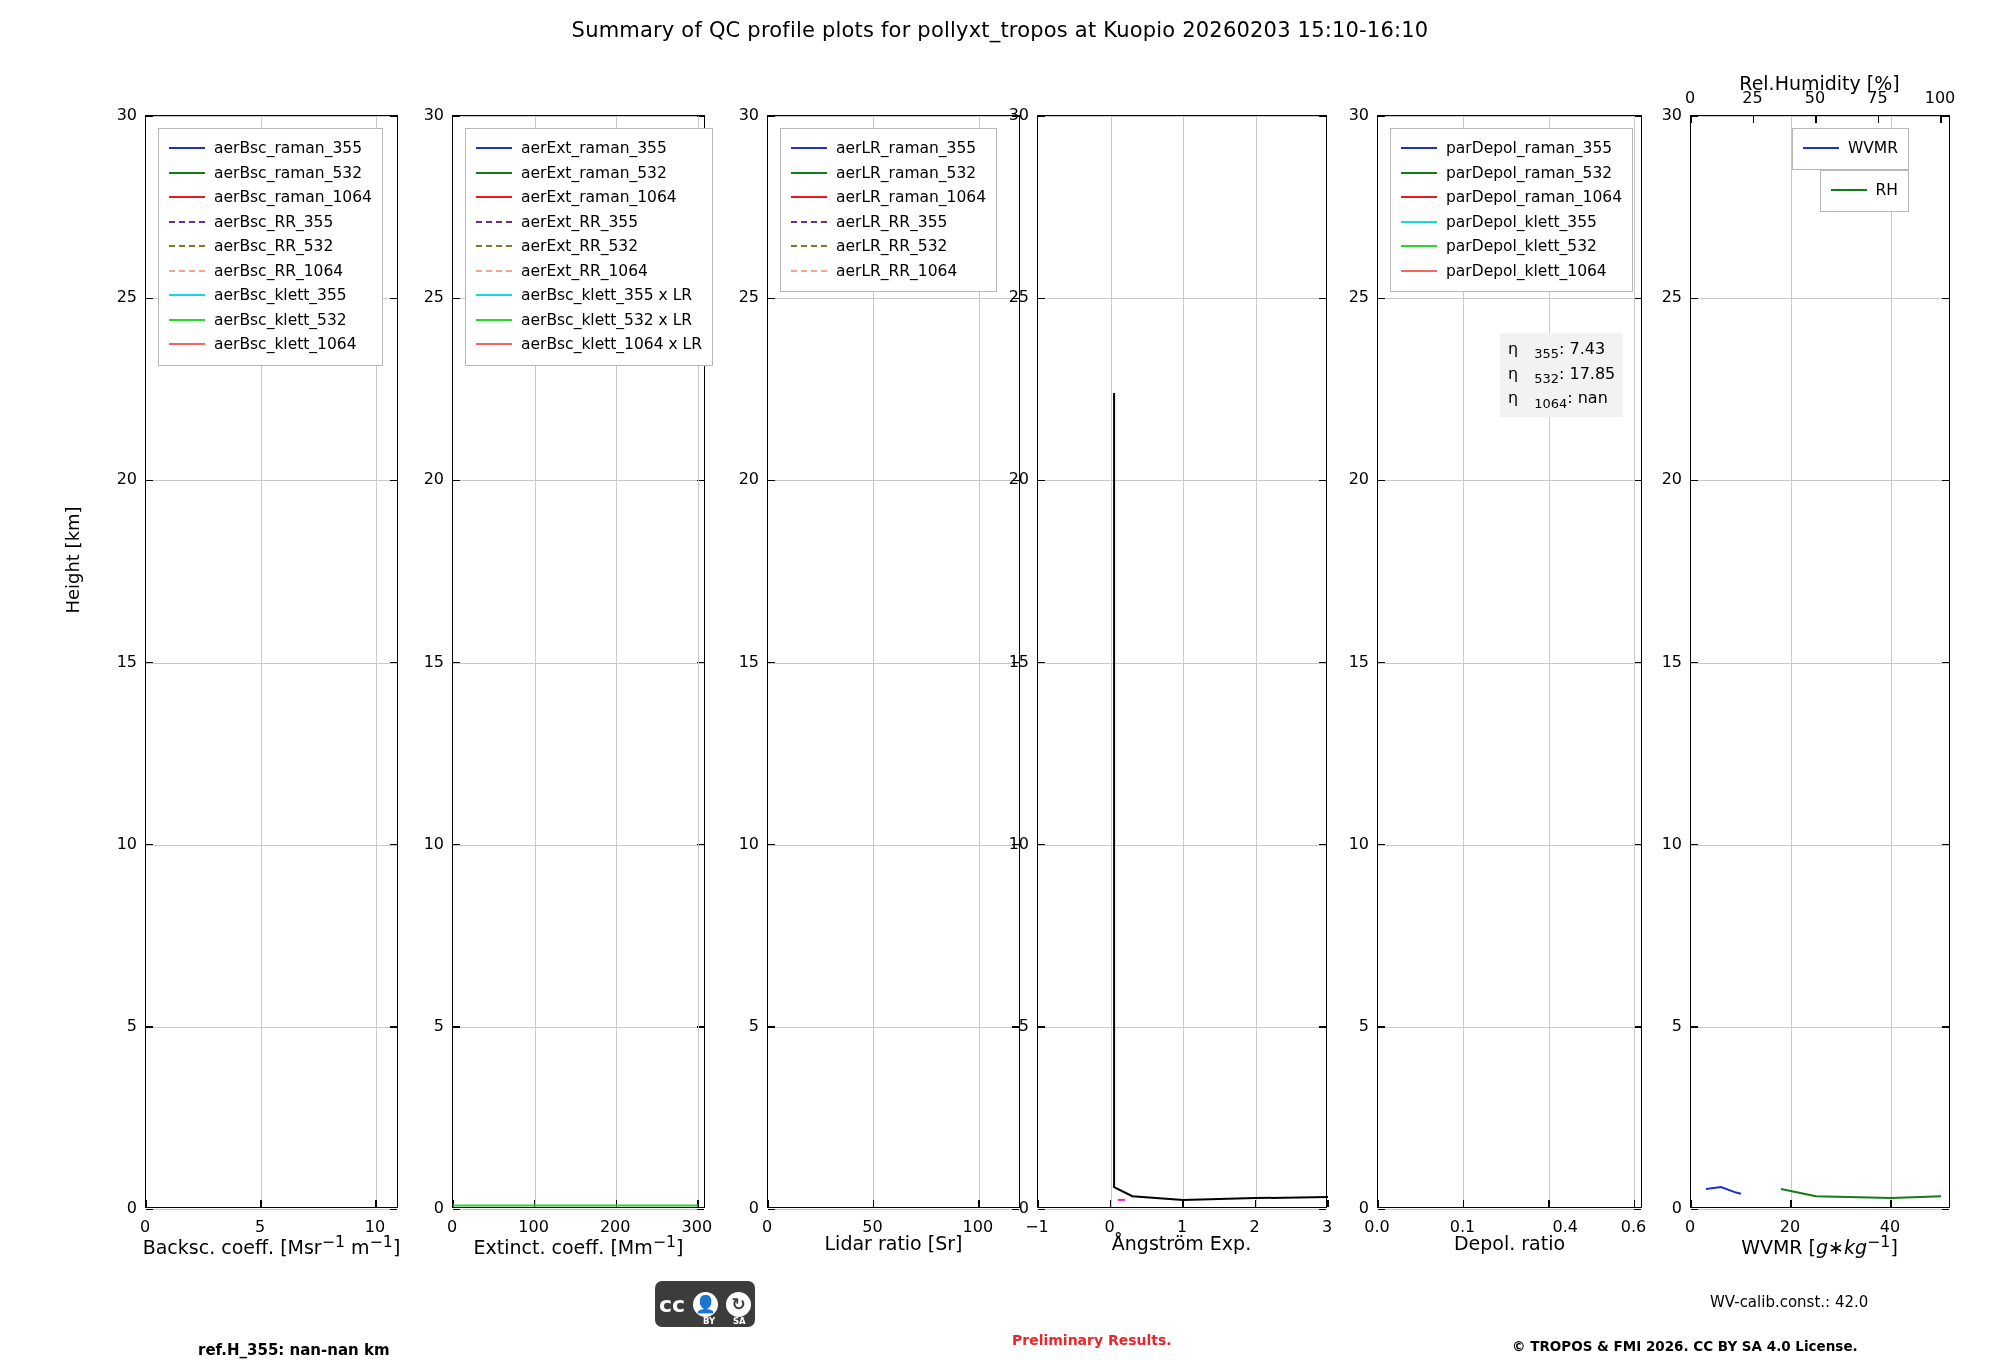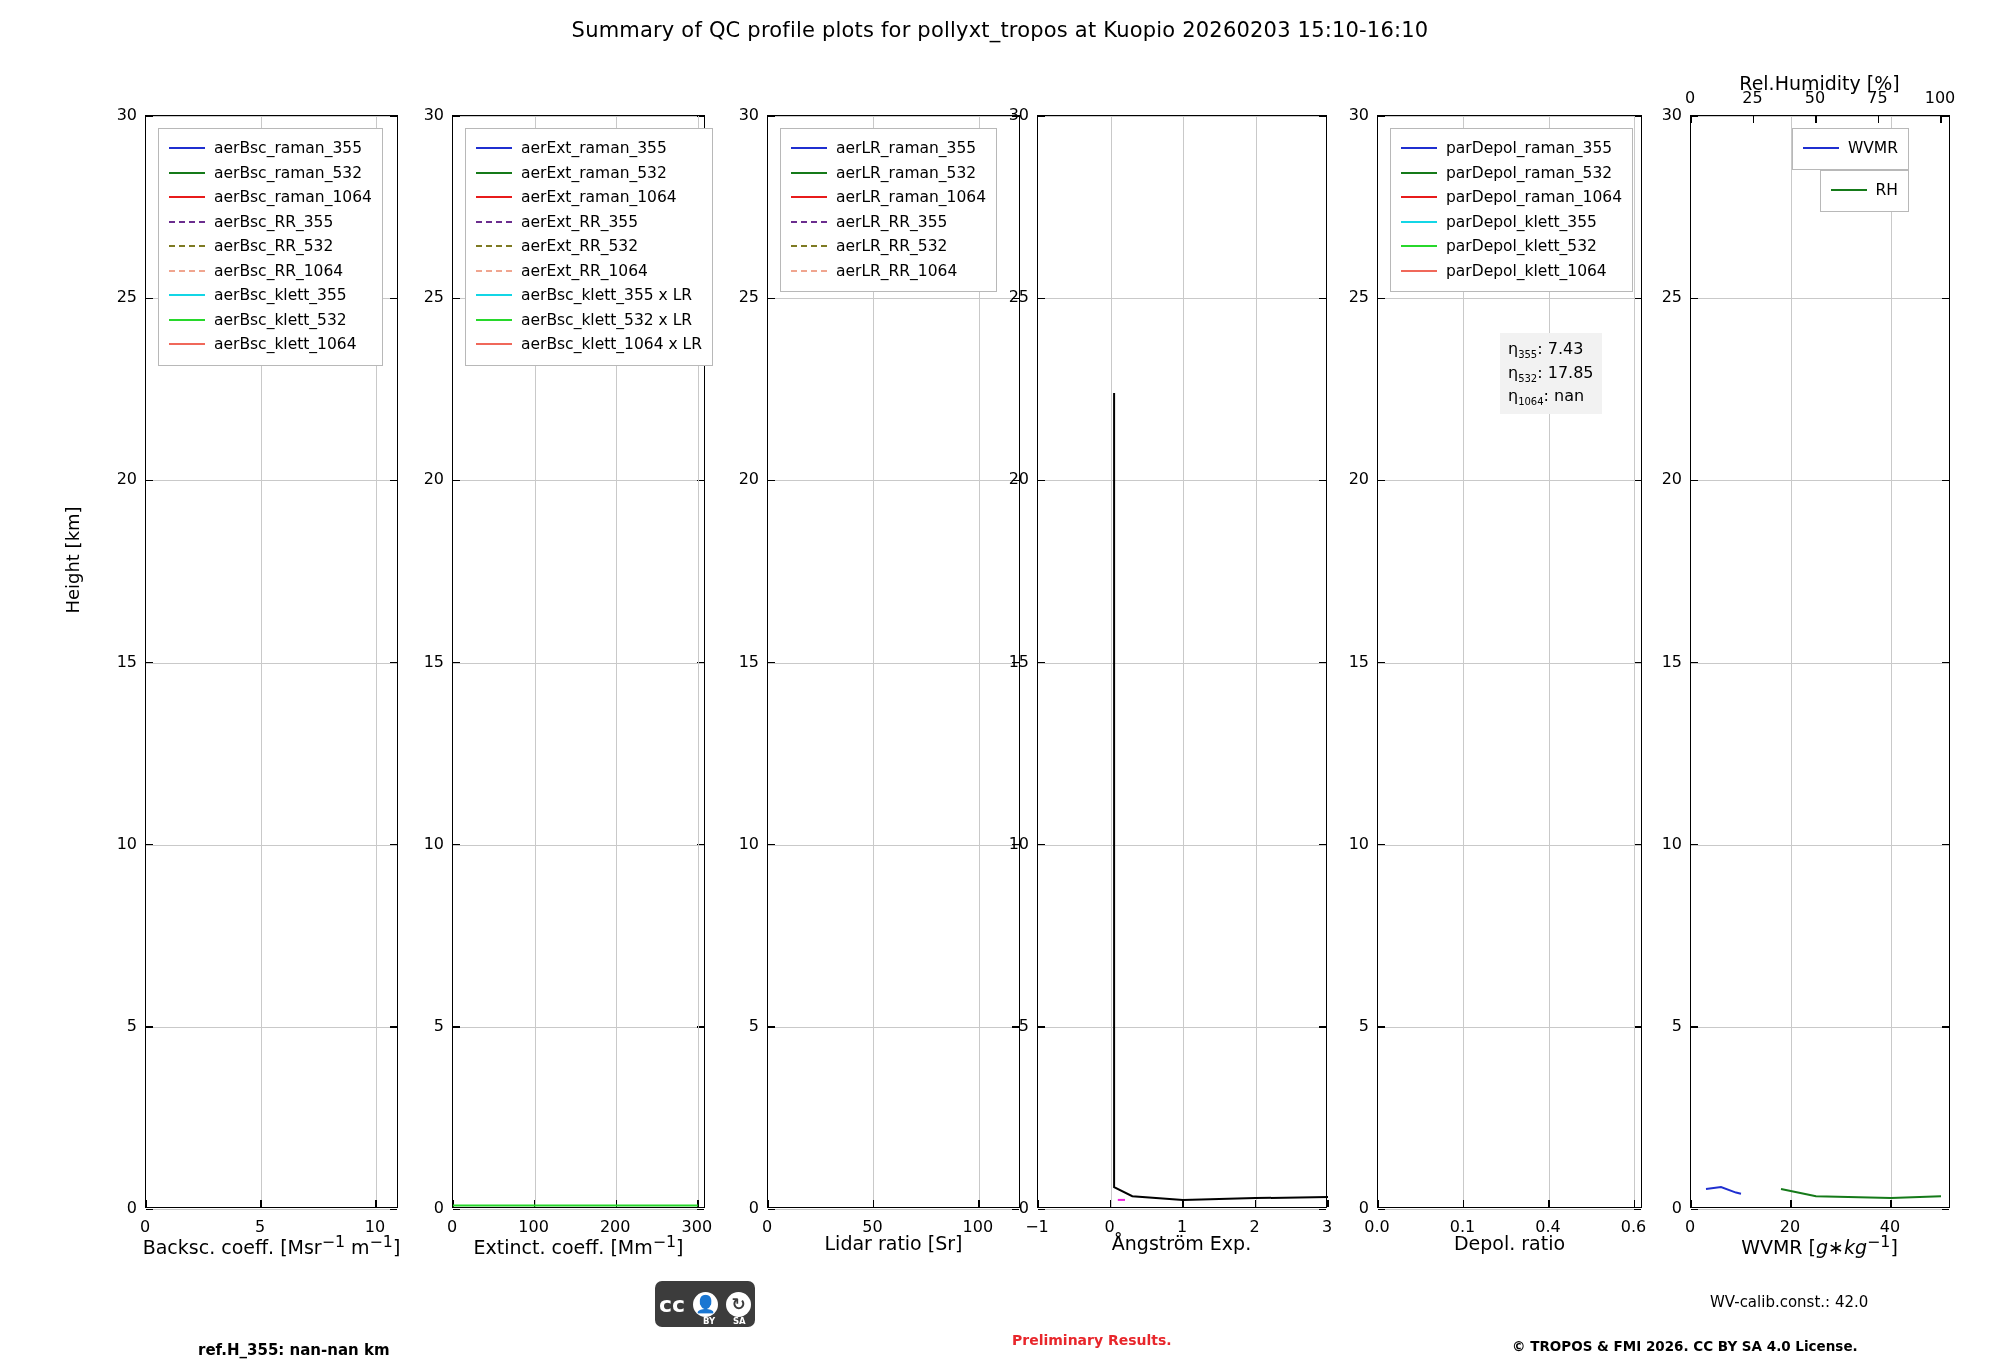--- a/index.html
+++ b/index.html
@@ -14,21 +14,21 @@
   .gridv{position:absolute;top:0;bottom:0;width:1px;background:#c9c9c9;}
   .tickmark-y{position:absolute;width:7px;height:1.3px;background:#000;}
   .tickmark-y.right{right:0;}
   .tickmark-x{position:absolute;height:7px;width:1.3px;background:#000;bottom:0;}
   .tickmark-x.top{top:0;bottom:auto;}
   .legend{position:absolute;background:#fff;border:1px solid #b8b8b8;padding:7px 10px 8px 10px;font-size:15.5px;box-sizing:border-box;z-index:5;}
   .legend .row{display:flex;align-items:center;height:24.5px;}
   .legend .swatch{width:36px;height:0;border-top-width:2px;margin-right:9px;flex:0 0 36px;}
   .legend .lbl{white-space:nowrap;}
   .annot{position:absolute;background:#f2f2f2;border:0;padding:5px 8px;font-size:16px;line-height:1.35;z-index:6;}
-  .annot .sub{font-size:10px;vertical-align:sub;}
+  .annot .sub{font-size:13px;vertical-align:sub;padding-left:16px;}
   .footnote{position:absolute;font-size:15px;line-height:1.45;white-space:pre-line;}
   .prelim{position:absolute;color:#e8262b;font-weight:bold;font-size:14px;line-height:1.3;}
   .copy{position:absolute;font-weight:bold;font-size:13.5px;line-height:1.35;}
   .ccbox{position:absolute;left:655px;top:1281px;width:100px;height:46px;background:#3c3c3c;border-radius:7px;display:flex;align-items:center;justify-content:space-around;}
   .ccbox .cc{color:#fff;font-size:22px;font-weight:bold;}
   .ccbox .circ{width:25px;height:25px;border-radius:50%;background:#fff;color:#3c3c3c;font-size:17px;font-weight:bold;display:flex;align-items:center;justify-content:center;}
   .ccbox .sm{position:absolute;bottom:1px;font-size:8.5px;color:#fff;font-weight:bold;}
   .toplabel{position:absolute;font-size:19px;text-align:center;white-space:nowrap;}
   svg{position:absolute;left:0;top:0;overflow:visible;}
   .faint{position:absolute;font-size:13px;color:#b9b9b9;white-space:nowrap;}
@@ -459,21 +459,21 @@
 <div class="tick-x" style="left: 1297px; top: 1217px;">3</div>
 <div class="tick-y" style="left: 1327px; top: 1198px;">0</div>
 <div class="tick-y" style="left: 1327px; top: 1015.83px;">5</div>
 <div class="tick-y" style="left: 1327px; top: 833.667px;">10</div>
 <div class="tick-y" style="left: 1327px; top: 651.5px;">15</div>
 <div class="tick-y" style="left: 1327px; top: 469.333px;">20</div>
 <div class="tick-y" style="left: 1327px; top: 287.167px;">25</div>
 <div class="tick-y" style="left: 1327px; top: 105px;">30</div>
 <div class="tick-x" style="left: 1347px; top: 1217px;">0.0</div>
 <div class="tick-x" style="left: 1432.48px; top: 1217px;">0.1</div>
-<div class="tick-x" style="left: 1517.97px; top: 1217px;">0.4</div>
+<div class="tick-x" style="left: 1517.97px; top: 1217px; text-align: right;">0.4</div>
 <div class="tick-x" style="left: 1603.45px; top: 1217px;">0.6</div>
 <div class="tick-y" style="left: 1640px; top: 1198px;">0</div>
 <div class="tick-y" style="left: 1640px; top: 1015.83px;">5</div>
 <div class="tick-y" style="left: 1640px; top: 833.667px;">10</div>
 <div class="tick-y" style="left: 1640px; top: 651.5px;">15</div>
 <div class="tick-y" style="left: 1640px; top: 469.333px;">20</div>
 <div class="tick-y" style="left: 1640px; top: 287.167px;">25</div>
 <div class="tick-y" style="left: 1640px; top: 105px;">30</div>
 <div class="tick-x" style="left: 1660px; top: 1217px;">0</div>
 <div class="tick-x" style="left: 1760px; top: 1217px;">20</div>

